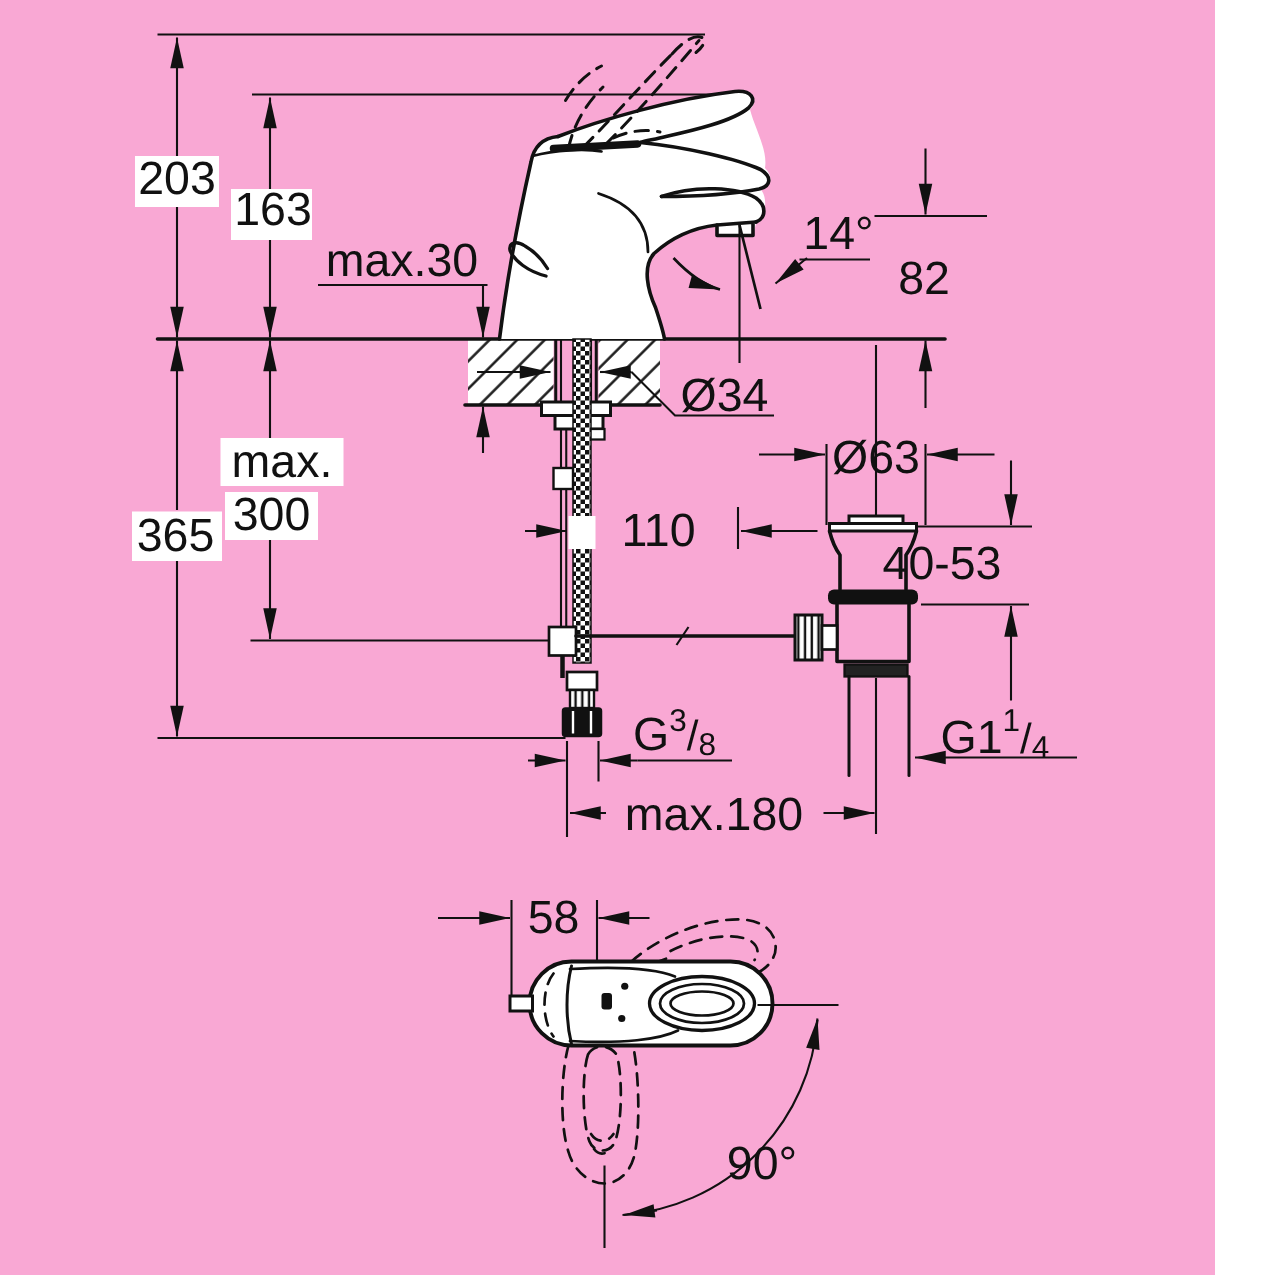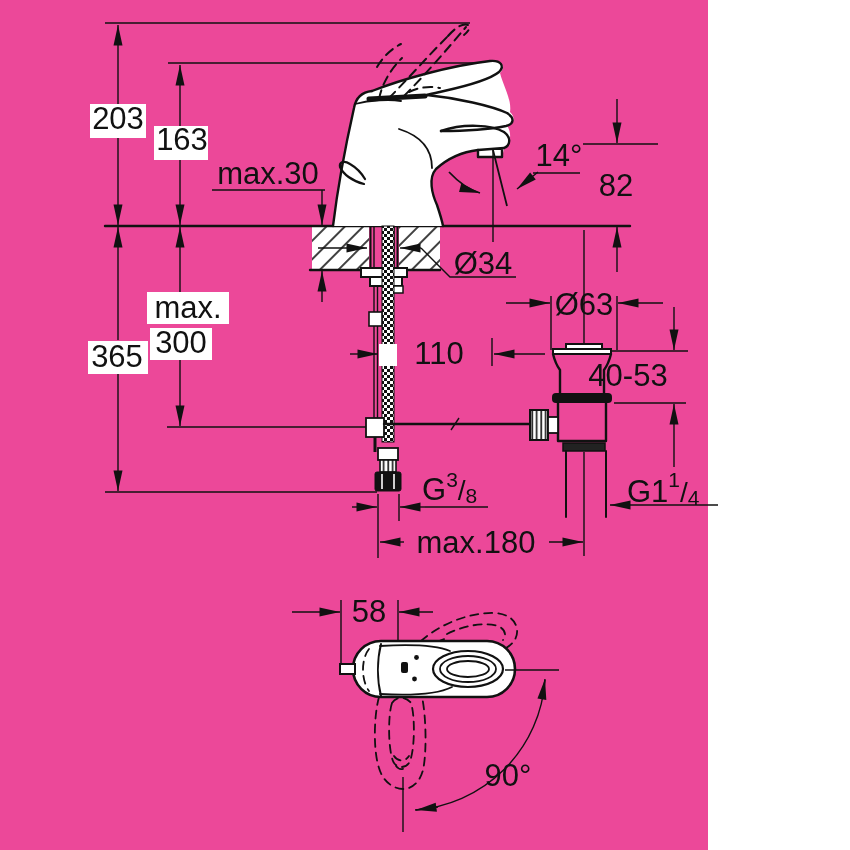--- a/index.html
+++ b/index.html
@@ -1,16 +1,16 @@
 <!DOCTYPE html>
 <html><head>
 <meta charset="utf-8">
 <style>
   html,body{margin:0;padding:0;background:#fff;}
-  .stage{width:708px;height:850px;background:#ec4899;position:relative;font-family:"Liberation Sans",sans-serif;}
+  .stage{width:810px;height:850px;background:#f9a8d4;position:relative;font-family:"Liberation Sans",sans-serif;}
   svg{display:block;}
   text{font-family:"Liberation Sans",sans-serif;fill:#111;}
   .ln{stroke:#111;fill:none;stroke-width:2.4;stroke-linecap:round;stroke-linejoin:round;}
   .thin{stroke:#111;fill:none;stroke-width:1.4;stroke-linecap:butt;}
   .dim{stroke:#111;fill:none;stroke-width:1.4;}
   .dash{stroke:#111;fill:none;stroke-width:2;stroke-dasharray:9 6;stroke-linecap:round;}
   .dashthin{stroke:#111;fill:none;stroke-width:1.8;stroke-dasharray:8 6;stroke-linecap:round;}
   .t{font-size:31px;}
   .ts{font-size:21px;}
   .tm{font-size:28px;}

